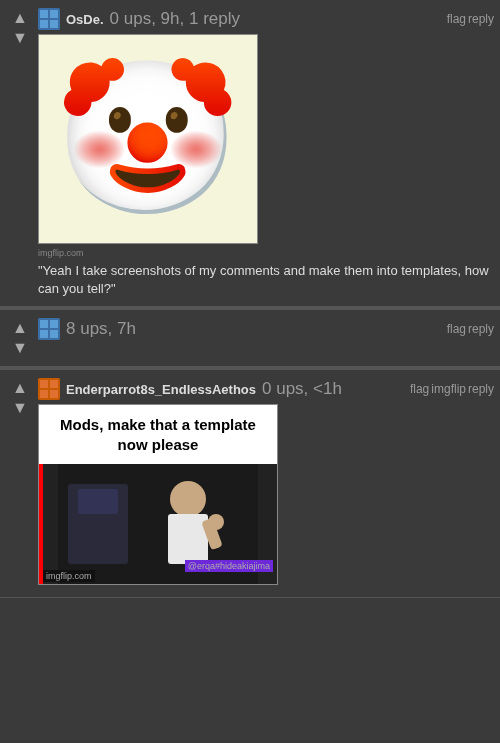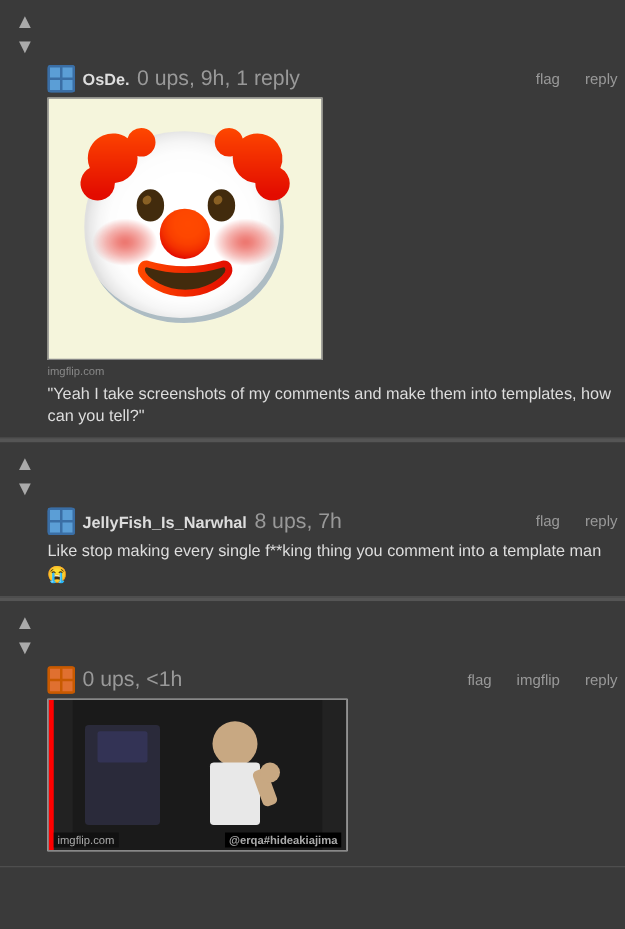--- a/index.html
+++ b/index.html
@@ -33,21 +33,20 @@
       cursor: pointer;
       color: #aaa;
       font-size: 16px;
       line-height: 1;
       padding: 2px 0;
       display: block;
     }
 
     .comment-content {
       flex: 1;
-      margin-top: 44px;
     }
 
     .comment-header {
       display: flex;
       align-items: center;
       gap: 6px;
       margin-bottom: 4px;
     }
 
     .user-icon {
@@ -63,21 +62,21 @@
     }
 
     .meta {
       color: #999;
       font-size: 17px;
     }
 
     .actions {
       margin-left: auto;
       display: flex;
-      gap: 20px;
+      gap: 2px;
     }
 
     .action-link {
       color: #999;
       font-size: 12px;
       cursor: pointer;
       text-decoration: none;
     }
 
     .comment-text {
@@ -151,26 +150,25 @@
       background: #111;
       padding: 1px 3px;
       position: absolute;
       bottom: 2px;
       left: 4px;
     }
 
     .imgflip-logo-right {
       font-size: 9px;
       color: #aaa;
-      background: #000000;
+      background: #6d28d9;
       padding: 1px 3px;
       position: absolute;
-      bottom: 2px;
+      bottom: 12px;
       right: 4px;
-      font-weight: bold;
     }
 
     
     .icon-blue {
       background: #3a6ea5;
       border-radius: 3px;
       display: flex;
       align-items: center;
       justify-content: center;
       color: white;
@@ -239,28 +237,26 @@
     <div class="comment-header">
       <div class="user-icon icon-blue">
         <svg width="22" height="22" viewBox="0 0 22 22">
           <rect width="22" height="22" fill="#3a6ea5" rx="2"></rect>
           <rect x="2" y="2" width="8" height="8" fill="#5b9ed6"></rect>
           <rect x="12" y="2" width="8" height="8" fill="#5b9ed6"></rect>
           <rect x="2" y="12" width="8" height="8" fill="#5b9ed6"></rect>
           <rect x="12" y="12" width="8" height="8" fill="#5b9ed6"></rect>
         </svg>
       </div>
-      <span class="username">JellyFish_Is_Narwhal</span>
       <span class="meta">8 ups, 7h</span>
       <div class="actions">
         <a class="action-link">flag</a>
         <a class="action-link">reply</a>
       </div>
     </div>
-    <div class="comment-text">Like stop making every single f**king thing you comment into a template man 😭</div>
   </div>
 </div>
 
 <div class="separator-line"></div>
 
 <div class="comment-block">
   <div class="vote-section">
     <button class="vote-btn">▲</button>
     <button class="vote-btn">▼</button>
   </div>
@@ -268,29 +264,31 @@
     <div class="comment-header">
       <div class="user-icon icon-orange">
         <svg width="22" height="22" viewBox="0 0 22 22">
           <rect width="22" height="22" fill="#c85a00" rx="2"></rect>
           <rect x="2" y="2" width="8" height="8" fill="#e07030"></rect>
           <rect x="12" y="2" width="8" height="8" fill="#e07030"></rect>
           <rect x="2" y="12" width="8" height="8" fill="#e07030"></rect>
           <rect x="12" y="12" width="8" height="8" fill="#e07030"></rect>
         </svg>
       </div>
+      <span class="username">Enderparrot8s_EndlessAethos</span>
       <span class="meta">0 ups, &lt;1h</span>
       <div class="actions">
         <a class="action-link">flag</a>
         <a class="action-link">imgflip</a>
         <a class="action-link">reply</a>
       </div>
     </div>
 
     <div class="mods-image-container">
+      <div class="mods-text-box">Mods, make that a template now please</div>
       <div class="mods-photo">
         <div class="red-bar"></div>
 
         <svg width="200" height="120" viewBox="0 0 200 120">
           <rect width="200" height="120" fill="#1a1a1a"></rect>
 
           <rect x="10" y="20" width="60" height="80" fill="#2a2a3a" rx="3"></rect>
           <rect x="20" y="25" width="40" height="25" fill="#333355" rx="2"></rect>
 
           <circle cx="130" cy="35" r="18" fill="#c8a882"></circle>

